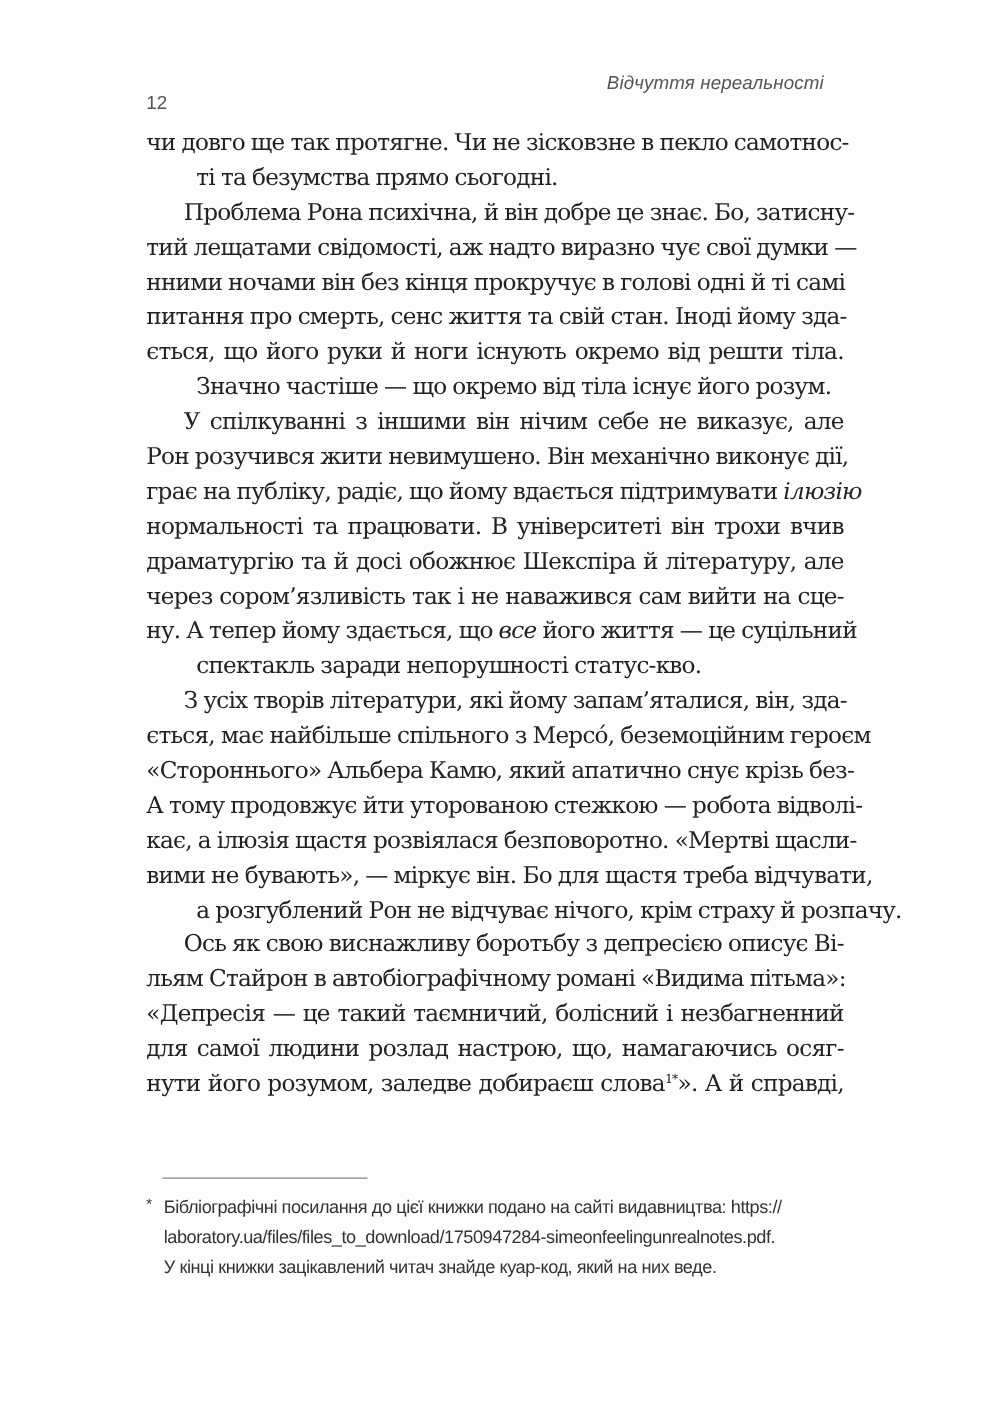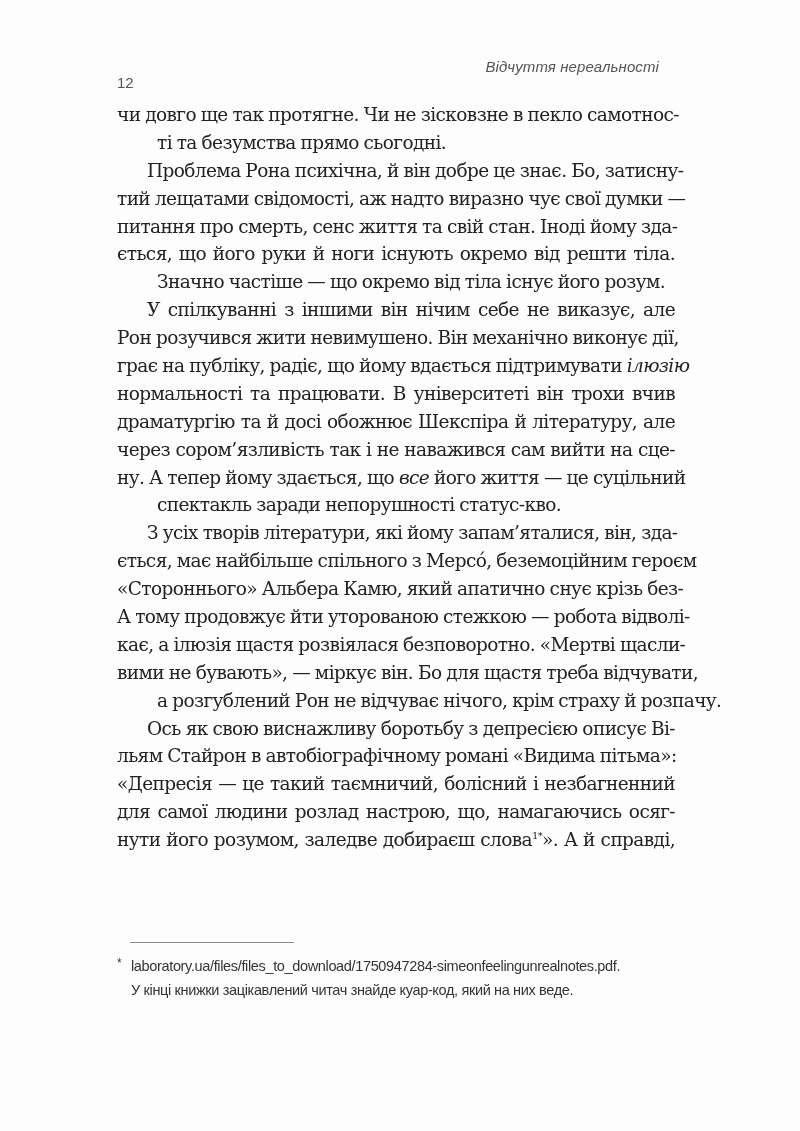--- a/index.html
+++ b/index.html
@@ -49,20 +49,21 @@
 <div class="body-text">
 
   <div>
     <span class="line">чи довго ще так протягне. Чи не зісковзне в пекло самотнос-</span>
     <span class="line last">ті та безумства прямо сьогодні.</span>
   </div>
 
   <div>
     <span class="line indent">Проблема Рона психічна, й він добре це знає. Бо, затисну-</span>
     <span class="line">тий лещатами свідомості, аж надто виразно чує свої думки —</span>
+    <span class="line">нними ночами він без кінця прокручує в голові одні й ті самі</span>
     <span class="line">питання про смерть, сенс життя та свій стан. Іноді йому зда-</span>
     <span class="line">ється, що його руки й ноги існують окремо від решти тіла.</span>
     <span class="line last">Значно частіше — що окремо від тіла існує його розум.</span>
   </div>
 
   <div>
     <span class="line indent">У спілкуванні з іншими він нічим себе не виказує, але</span>
     <span class="line">Рон розучився жити невимушено. Він механічно виконує дії,</span>
     <span class="line"><span>грає на публіку, радіє, що йому вдається підтримувати </span><i>ілюзію</i></span>
     <span class="line">нормальності та працювати. В університеті він трохи вчив</span>
@@ -87,16 +88,16 @@
     <span class="line">льям Стайрон в автобіографічному романі «Видима пітьма»:</span>
     <span class="line">«Депресія — це такий таємничий, болісний і незбагненний</span>
     <span class="line">для самої людини розлад настрою, що, намагаючись осяг-</span>
     <span class="line"><span>нути його розумом, заледве добираєш слова</span><sup>1*</sup><span>». А й справді,</span></span>
   </div>
 </div>
 
 <div class="footnote-rule"></div>
 
 <div class="footnote">
-  <span class="fn-line"><span class="fn-mark">*</span></span>
+  <span class="fn-line"><span class="fn-mark">*</span><span>Бібліографічні посилання до цієї книжки подано на сайті видавництва: https://</span></span>
   <span class="fn-line">laboratory.ua/files/files_to_download/1750947284-simeonfeelingunrealnotes.pdf.</span>
   <span class="fn-line">У кінці книжки зацікавлений читач знайде куар-код, який на них веде.</span>
 </div>
 
 </body></html>

